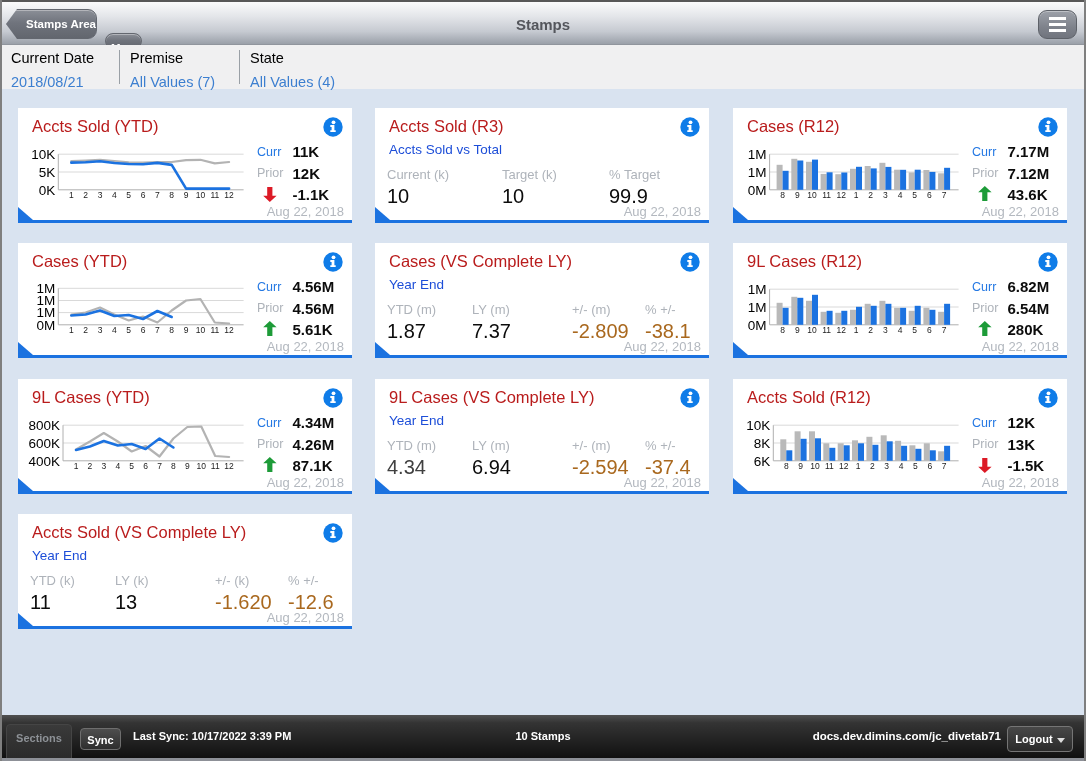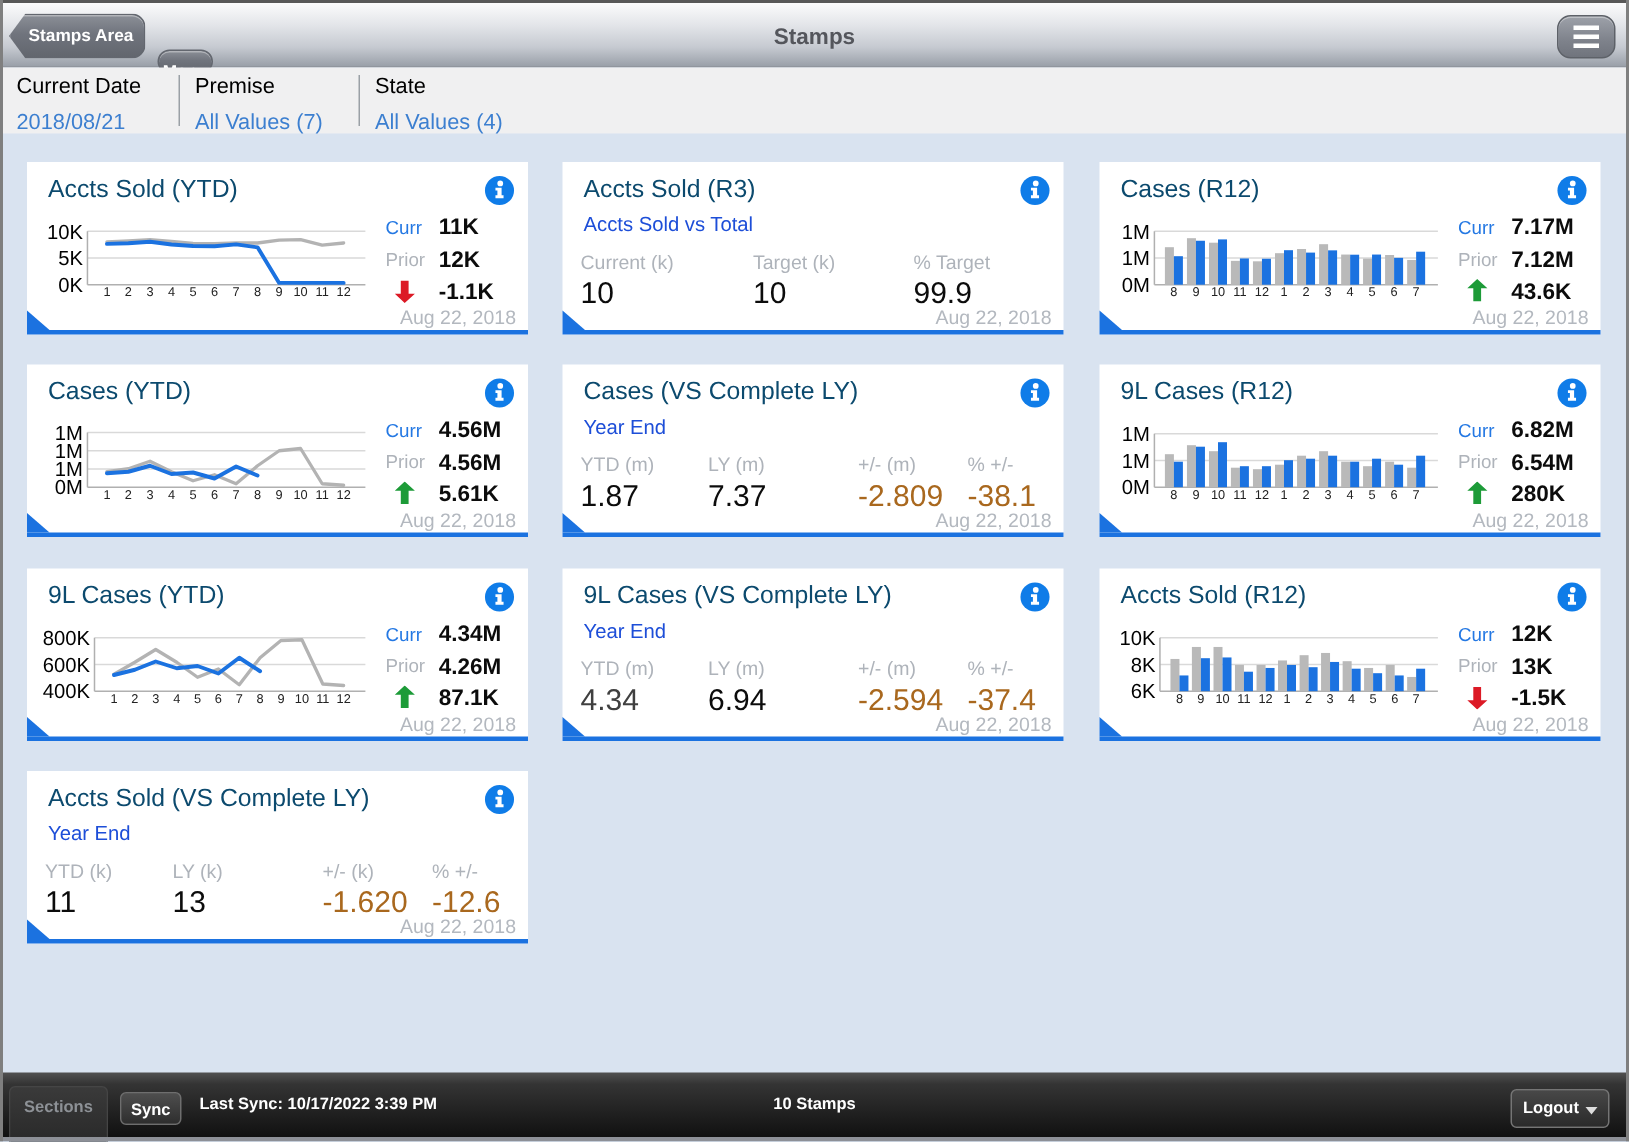--- a/index.html
+++ b/index.html
@@ -4,39 +4,39 @@
 * { margin:0; padding:0; box-sizing:border-box; }
 html,body { width:1086px; height:761px; overflow:hidden; }
 body { font-family:"Liberation Sans",sans-serif; position:relative; background:#d9e3f0; }
 .edge { position:absolute; top:0; width:2px; height:761px; background:#7f7f7f; z-index:50; }
 
 .topbar { position:absolute; left:0; top:0; width:1086px; height:45px;
   background:linear-gradient(#fbfbfc, #e3e5e9 35%, #c6cad1 70%, #9aa0a9);
   border-top:2px solid #585858; border-bottom:1px solid #90959d; }
 .gbtn { position:absolute; background:linear-gradient(#8b8f97, #70747d 45%, #62666e);
   border:1px solid #63676f; color:#fff; font-weight:bold; font-size:11.5px;
-  text-align:center; border-radius:9px; box-shadow:inset 0 1px 0 rgba(255,255,255,0.35); }
+  text-align:right; border-radius:9px; box-shadow:inset 0 1px 0 rgba(255,255,255,0.35); }
 .back { left:6px; top:7px; width:91px; height:30px; line-height:28px; padding-left:5px;
   clip-path:polygon(0 50%, 11px 0, 100% 0, 100% 100%, 11px 100%); border-radius:9px; }
 .menu { left:105px; top:7px; width:37px; height:16px; line-height:28px;margin-top:24px; }
 .title { position:absolute; left:0; top:0; width:100%; line-height:45px; text-align:center;
   font-weight:bold; font-size:15px; color:#54565c; }
 .hamb { left:1038px; top:8px; width:39px; height:29px; border:1px solid #5d6168;
   background:linear-gradient(#9da1a9, #7e828b 60%, #70747d); }
 .hamb span { display:block; width:17px; height:3.2px; background:#fff; margin:2.6px auto 0; }
 .hamb span:first-child { margin-top:6px; }
 
 .filterbar { position:absolute; left:0; top:45px; width:1086px; height:44px; background:#f0f0f1; }
 .flabel { position:absolute; top:5px; font-size:14.5px; color:#000; }
 .fvalue { position:absolute; top:29px; font-size:14.5px; color:#3c7fd0; }
 .fdiv { position:absolute; top:5px; height:34px; width:1px; background:#9aa0a6; }
 
 .card { position:absolute; width:334px; height:115px; background:#fff;
   border-bottom:3px solid #1b72e0; }
-.ctitle { position:absolute; left:14px; top:9px; font-size:16.5px; color:#0c4a6e; }
+.ctitle { position:absolute; left:14px; top:9px; font-size:16.5px; color:#b91c1c; }
 .tri { position:absolute; left:0; bottom:0; width:0; height:0;
   border-bottom:13px solid #1b72e0; border-right:15px solid transparent; }
 .cdate { position:absolute; right:8px; top:96px; font-size:13px; color:#b3b8bf; }
 .st { position:absolute; }
 .lab { font-size:12.5px; }
 .val { font-size:15px; color:#0c0c0c;font-weight:bold; }
 .subt { position:absolute; left:14px; top:34px; font-size:13.5px; color:#1d4ed8; }
 .slab { position:absolute; top:59px; font-size:13px; color:#aeb3ba; }
 .sval { position:absolute; top:77px; font-size:20px; }
 
@@ -467,17 +467,18 @@
     <div class="slab" style="left:270px">% +/-</div>
     <div class="sval" style="left:270px;color:#a9681e">-12.6</div>
     <div class="cdate">Aug 22, 2018</div>
     <div class="tri"></div>
   </div>
 <div class="footer">
   <div class="fbtn sections">Sections</div>
   <div class="fbtn sync">Sync</div>
   <div class="lastsync">Last Sync: 10/17/2022 3:39 PM</div>
   <div class="nstamps">10 Stamps</div>
+  <div class="server">docs.dev.dimins.com/jc_divetab71</div>
   <div class="fbtn logout">Logout<span class="dd"></span></div>
 </div>
 <div class="botedge"></div>
 <div class="edge" style="left:0"></div>
 <div class="edge" style="left:1084px"></div>
 
 </body></html>

